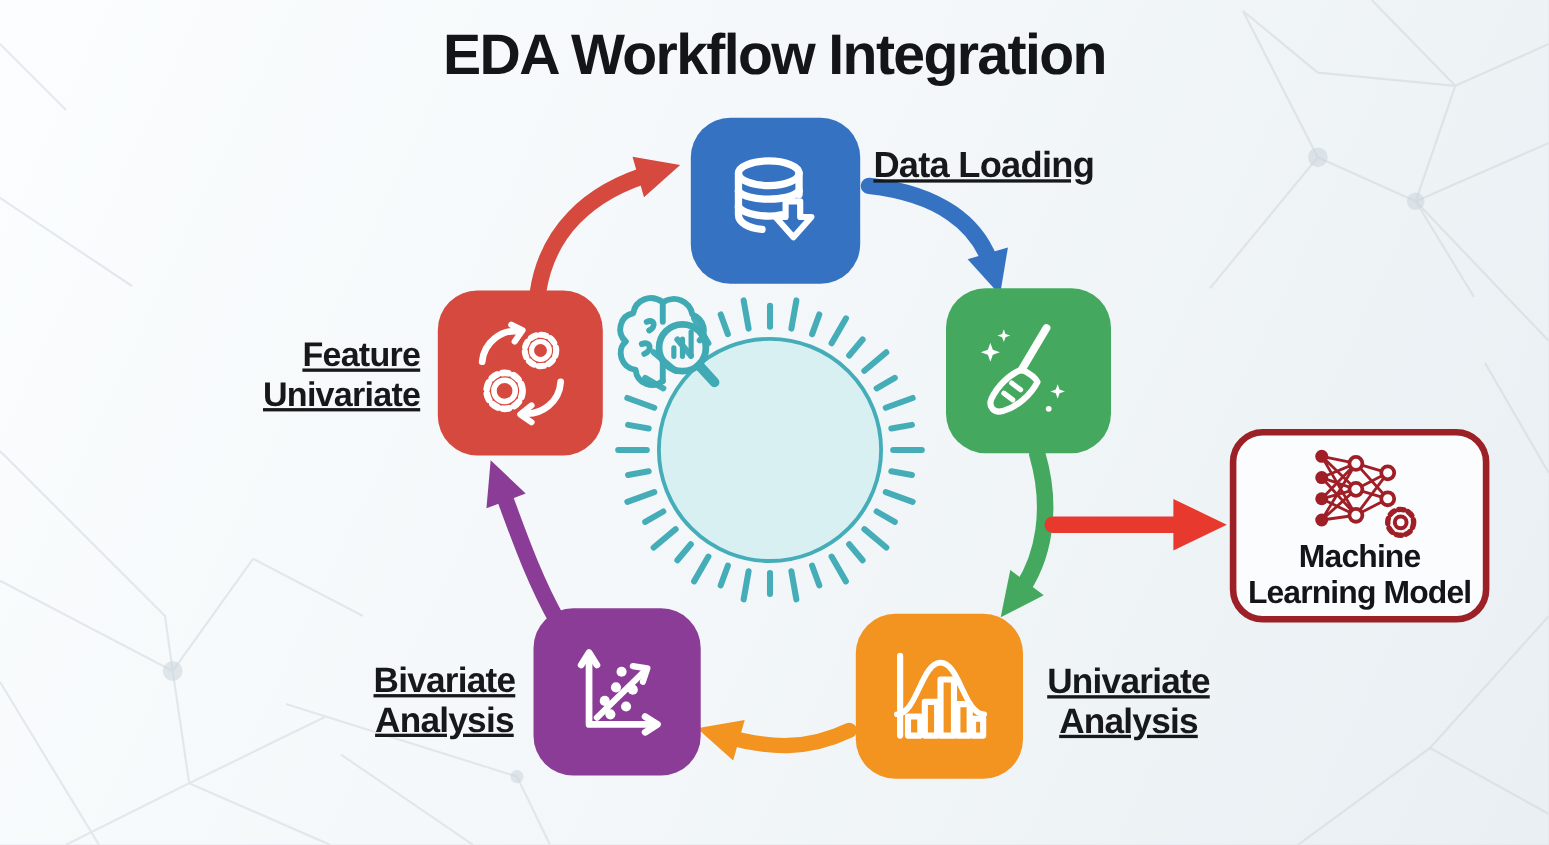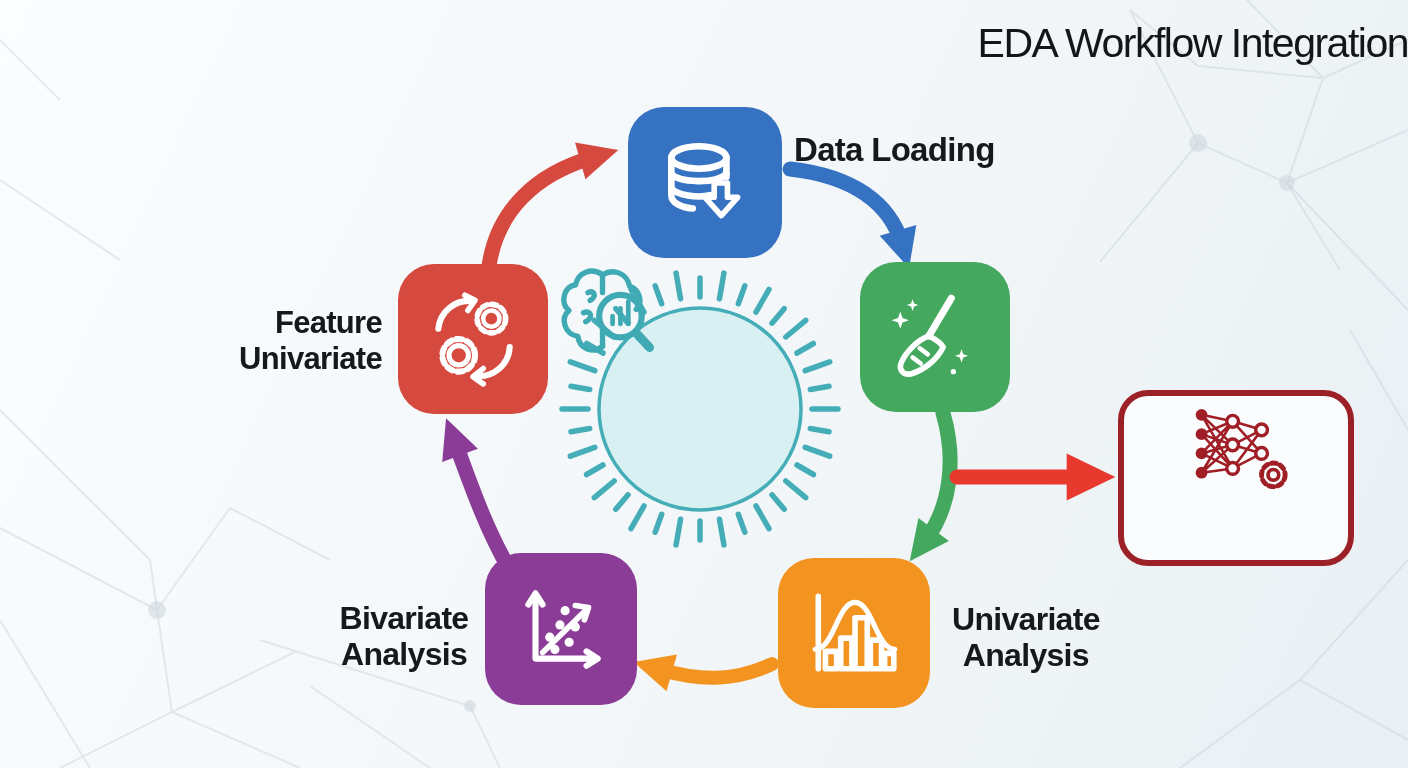--- a/index.html
+++ b/index.html
@@ -3,26 +3,26 @@
 <meta charset="utf-8">
 <style>
   html,body{margin:0;padding:0;background:#dde4ea;}
   .canvas{
     position:relative;width:1408px;height:768px;overflow:hidden;
     background:linear-gradient(115deg,#fbfdfe 0%,#f3f7f9 50%,#e9eff3 100%);
     font-family:"Liberation Sans",sans-serif;color:#17181a;
   }
   .bgnet,.arrows{position:absolute;left:0;top:0;width:1408px;height:768px;pointer-events:none;}
   .title{
-    position:absolute;left:0;right:0;top:20px;text-align:right;
-    font-size:41px;font-weight:normal;letter-spacing:-1.5px;color:#141518;
+    position:absolute;left:0;right:0;top:20px;text-align:center;
+    font-size:52px;font-weight:bold;letter-spacing:-1.5px;color:#141518;
   }
   .node{position:absolute;border-radius:36px;display:flex;align-items:center;justify-content:center;}
   .node svg{display:block;}
-  .lbl{position:absolute;font-weight:bold;color:#17181a;letter-spacing:-0.7px;}
+  .lbl{position:absolute;font-weight:bold;color:#17181a;letter-spacing:-0.7px;text-decoration:underline;}
   .lbl .ln{display:block;}
   .lbl-loading{left:794px;top:131px;font-size:33px;}
   .lbl-cleaning{left:1032px;top:305px;font-size:32px;line-height:36px;text-align:left;}
   .lbl-feature{left:168px;top:305px;width:214px;font-size:31px;line-height:36px;text-align:right;}
   .lbl-bivariate{left:320px;top:600px;width:168px;font-size:32px;line-height:36px;text-align:center;}
   .lbl-univariate{left:952px;top:601px;font-size:32px;line-height:36px;text-align:center;}
   .center-badge{position:absolute;left:550px;top:259px;width:300px;height:300px;}
   .center-badge > svg{position:absolute;left:0;top:0;}
   .center-icon{position:absolute;left:94px;top:62px;}
   .center-text{position:absolute;left:0;top:176px;width:300px;text-align:center;
@@ -257,15 +257,19 @@
           <circle cx="45" cy="40" r="5.5"></circle>
           <circle cx="45" cy="62" r="5.5"></circle>
       <circle cx="72" cy="26" r="5.5"></circle>
           <circle cx="72" cy="48" r="5.5"></circle>
     </g>
     <g fill="none" stroke="currentColor" stroke-linecap="round">
       <circle cx="83" cy="68" r="11" stroke-width="4.6" stroke-dasharray="4.5 3.8"></circle>
       <circle cx="83" cy="68" r="5" stroke-width="3.4"></circle>
     </g>
   </svg>
+  <div class="ml-text">
+    <span class="ln">Machine</span>
+    <span class="ln">Learning Model</span>
+  </div>
 </div>
 
 </div>
 
 </body></html>

